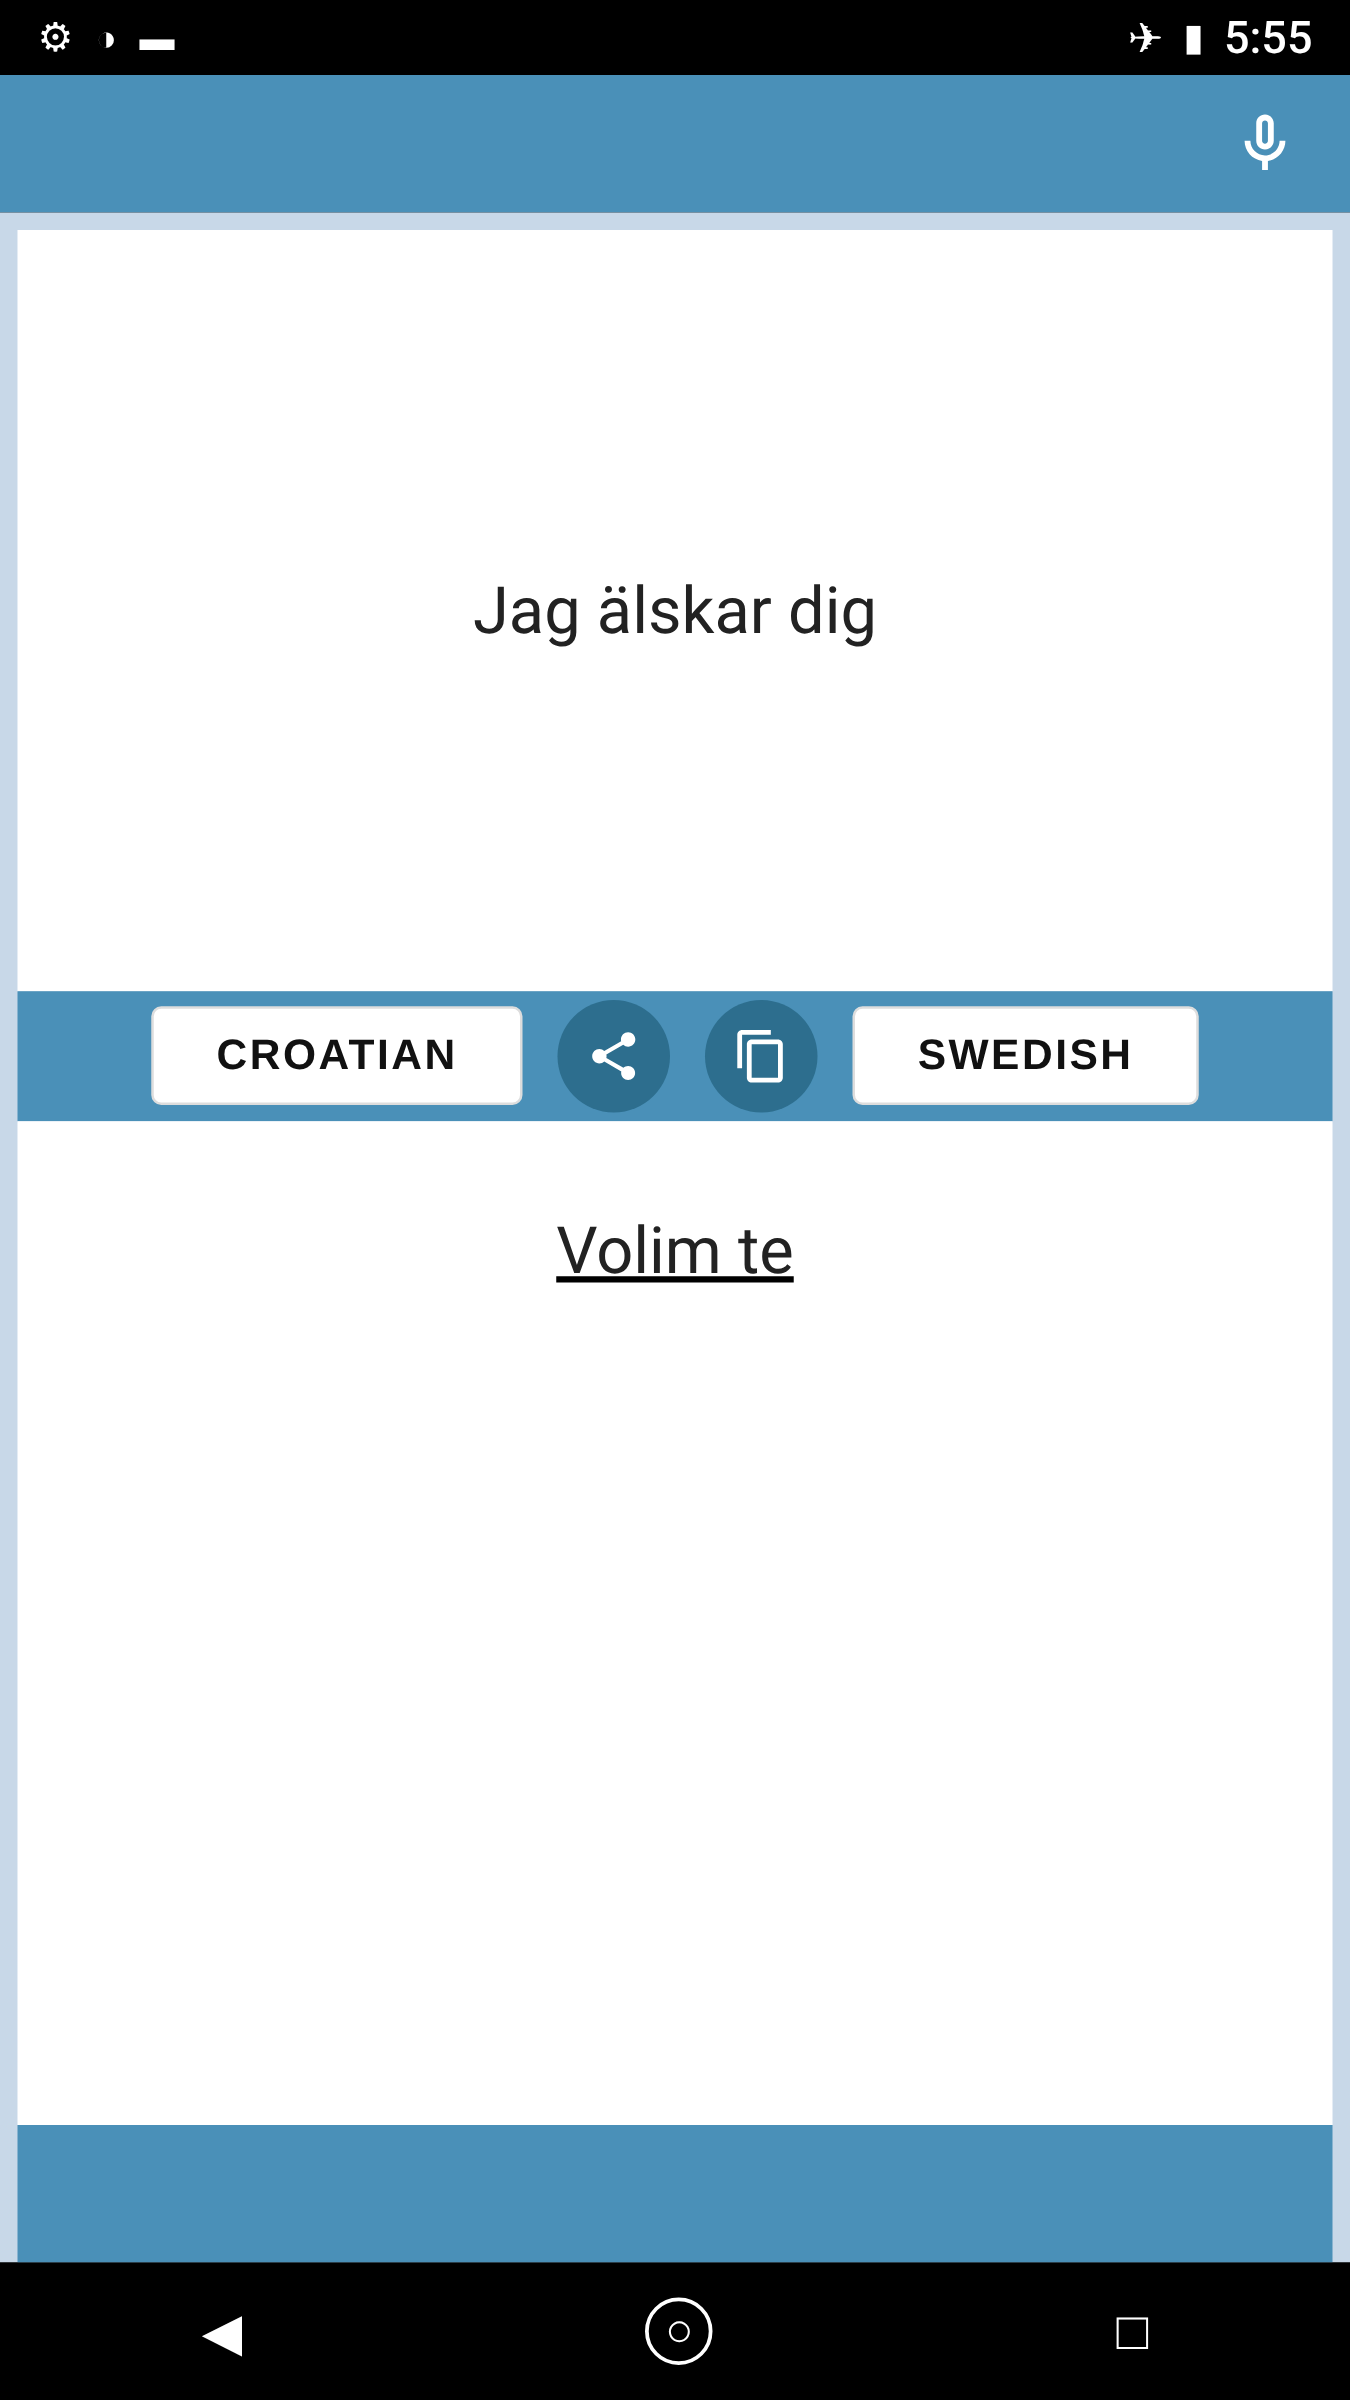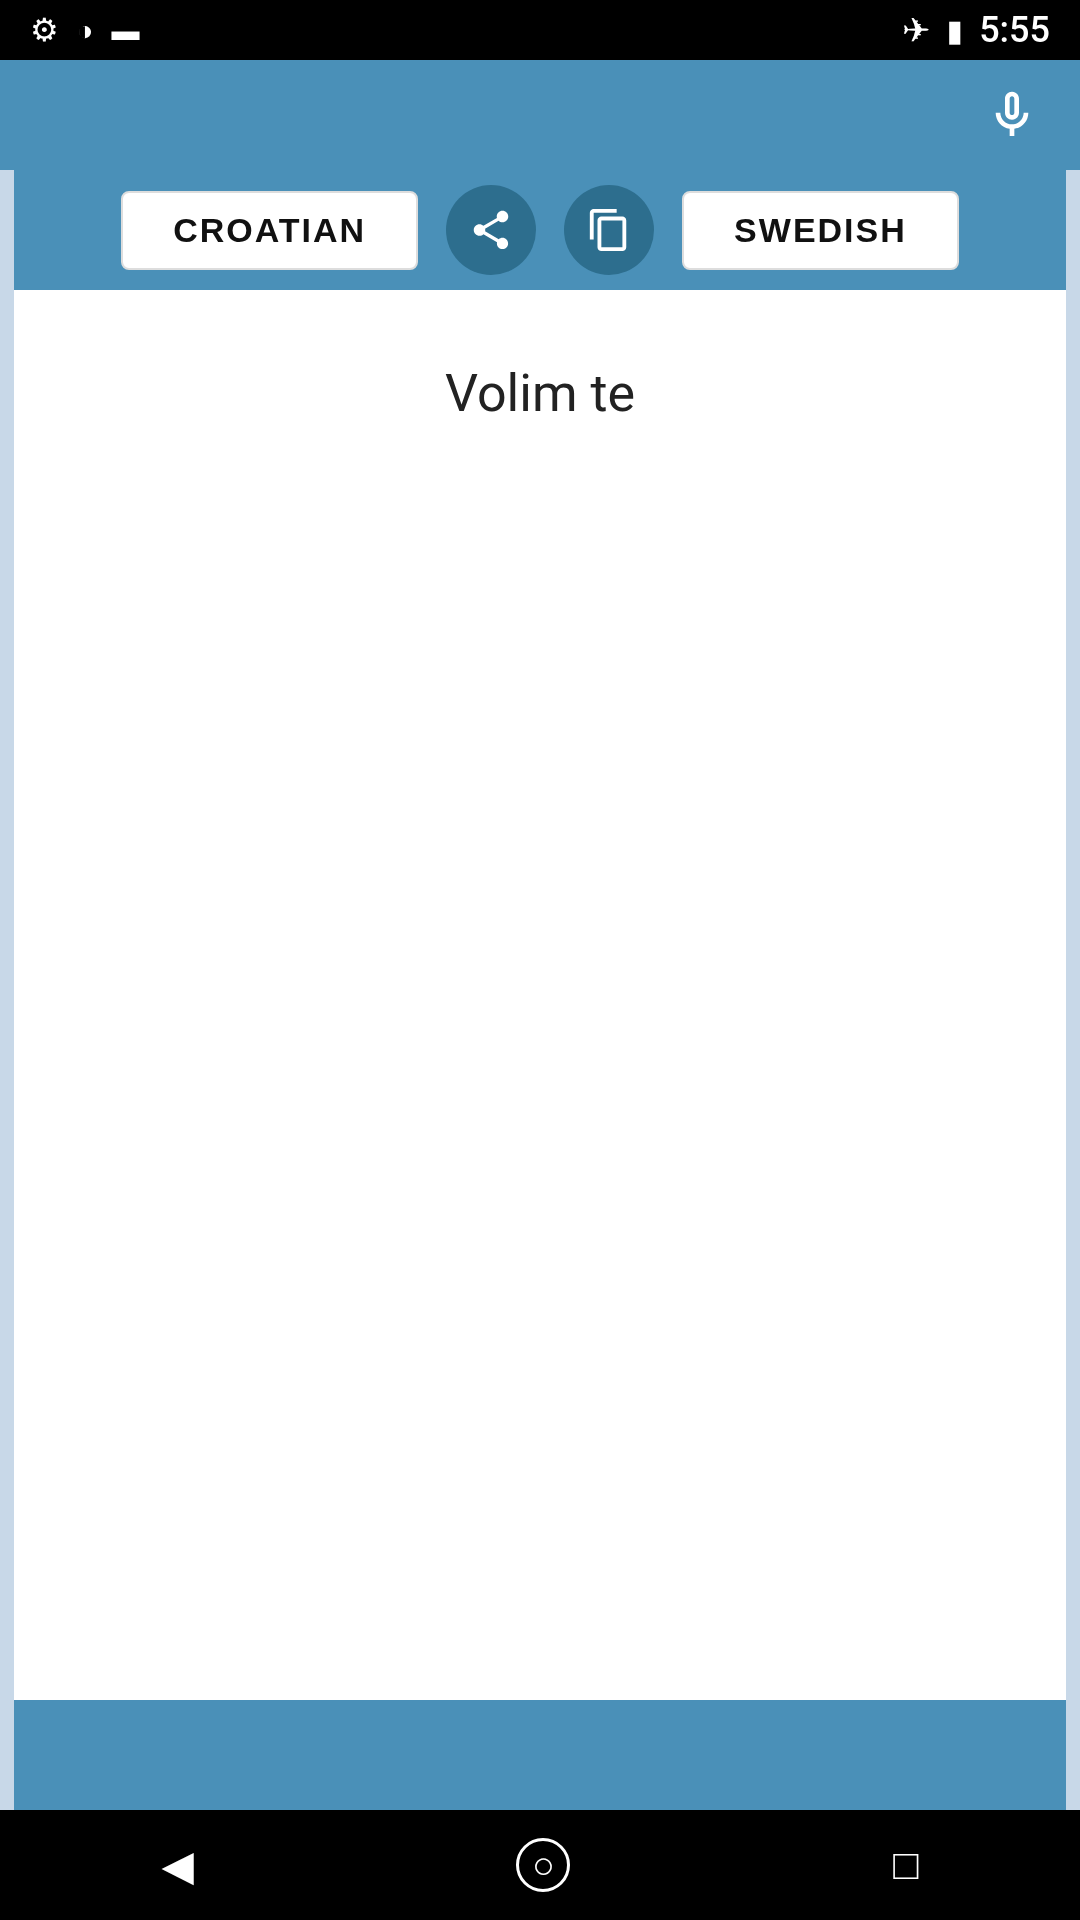--- a/index.html
+++ b/index.html
@@ -74,21 +74,21 @@
     }
     .source-text {
       font-size: 52px;
       color: #222;
       text-align: center;
       padding: 40px;
     }
 
     
     .controls-bar {
-      height: 120px;
+      height: 104px;
       background: #4a90b8;
       display: flex;
       align-items: center;
       justify-content: center;
       gap: 0;
       margin: 0 14px;
       padding: 0 20px;
     }
 
     .lang-button {
@@ -125,20 +125,21 @@
 
     
     .translation-area {
       background: #fff;
       flex: 1.2;
       display: flex;
       align-items: flex-start;
       justify-content: center;
       margin: 0 14px 0 14px;
       padding-top: 73px;
+      text-decoration: underline;
     }
     .translation-text {
       font-size: 52px;
       color: #222;
       text-align: center;
     }
 
     
     .bottom-bar {
       height: 110px;
@@ -186,20 +187,23 @@
 <div class="app-header">
   <button class="nav-btn" style="font-size: 52px; color: #fff; background: none; border: none; cursor: pointer;">
     <svg xmlns="http://www.w3.org/2000/svg" width="56" height="56" viewBox="0 0 24 24" fill="white">
       <path d="M12 14c1.66 0 3-1.34 3-3V5c0-1.66-1.34-3-3-3S9 3.34 9 5v6c0 1.66 1.34 3 3 3zm-1-9c0-.55.45-1 1-1s1 .45 1 1v6c0 .55-.45 1-1 1s-1-.45-1-1V5zm6 6c0 2.76-2.24 5-5 5s-5-2.24-5-5H5c0 3.53 2.61 6.43 6 6.92V21h2v-3.08c3.39-.49 6-3.39 6-6.92h-2z"></path>
     </svg>
   </button>
 </div>
 
 <div class="main-content">
 
+  <div class="source-area">
+    <div class="source-text">Jag älskar dig</div>
+  </div>
 
   <div class="controls-bar">
     <button class="lang-button">CROATIAN</button>
 
     <button class="icon-button" style="margin-left: 28px;">
       <svg xmlns="http://www.w3.org/2000/svg" viewBox="0 0 24 24">
         <path d="M18 16.08c-.76 0-1.44.3-1.96.77L8.91 12.7c.05-.23.09-.46.09-.7s-.04-.47-.09-.7l7.05-4.11c.54.5 1.25.81 2.04.81 1.66 0 3-1.34 3-3s-1.34-3-3-3-3 1.34-3 3c0 .24.04.47.09.7L8.04 9.81C7.5 9.31 6.79 9 6 9c-1.66 0-3 1.34-3 3s1.34 3 3 3c.79 0 1.5-.31 2.04-.81l7.12 4.16c-.05.21-.08.43-.08.65 0 1.61 1.31 2.92 2.92 2.92 1.61 0 2.92-1.31 2.92-2.92s-1.31-2.92-2.92-2.92z"></path>
       </svg>
     </button>
 

